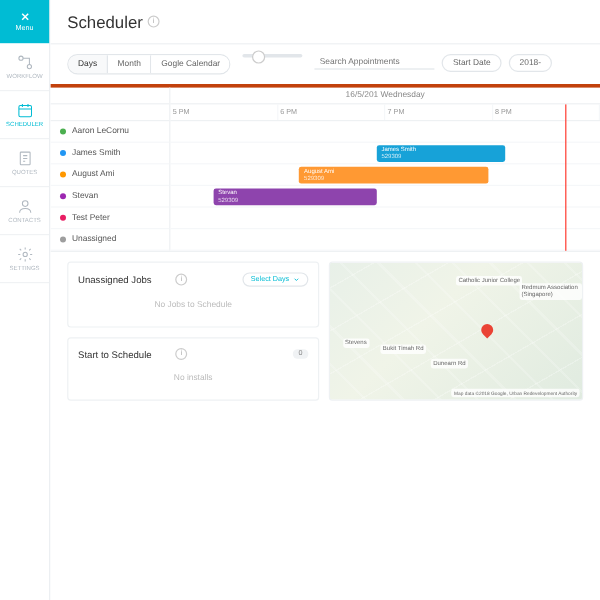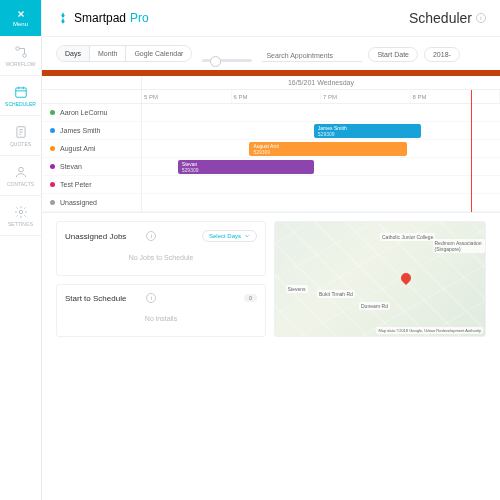--- a/index.html
+++ b/index.html
@@ -10,21 +10,21 @@
 .menu-btn svg{width:10px;height:10px}
 .nav-item{width:100%;height:40px;display:flex;flex-direction:column;align-items:center;justify-content:center;gap:2px;color:#b0b8c0;font-size:5px;cursor:pointer;border-bottom:1px solid #f0f2f4}
 .nav-item.active{color:#00bcd4}
 .nav-item svg{width:14px;height:14px}
 .main{flex:1;display:flex;flex-direction:column;background:#fff;overflow:hidden}
 .header{display:flex;align-items:center;justify-content:space-between;padding:10px 14px;border-bottom:1px solid #eef1f3}
 .logo{display:flex;align-items:center;gap:4px;font-size:12px;font-weight:500}
 .logo-pro{color:#00bcd4;font-weight:400}
 .page-title{font-size:14px;font-weight:500;color:#333;display:flex;align-items:center;gap:4px}
 .info-dot{width:10px;height:10px;border:1px solid #ccc;border-radius:50%;display:inline-flex;align-items:center;justify-content:center;font-size:6px;color:#aaa}
-.toolbar{display:flex;align-items:flex-end;gap:6px;padding:8px 14px;border-bottom:6px solid #c2410c}
+.toolbar{display:flex;align-items:flex-start;gap:6px;padding:8px 14px;border-bottom:3px solid #c2410c}
 .seg{display:flex;border:1px solid #e2e6ea;border-radius:14px;overflow:hidden}
 .seg-btn{padding:4px 8px;font-size:7px;background:#fff;color:#666;border-right:1px solid #e2e6ea;cursor:pointer}
 .seg-btn:last-child{border-right:none}
 .seg-btn.active{background:#f8f9fa;color:#333;font-weight:500}
 .slider{width:50px;height:3px;background:#e2e6ea;border-radius:2px;position:relative;margin:0 4px}
 .slider::after{content:'';position:absolute;left:8px;top:-3px;width:9px;height:9px;background:#fff;border:1px solid #ccc;border-radius:50%}
 .search{flex:1;display:flex;align-items:center;border-bottom:1px solid #e2e6ea;padding:2px 4px;gap:4px;max-width:100px}
 .search input{border:none;outline:none;font-size:7px;flex:1;color:#666}
 .search svg{width:8px;height:8px;color:#00bcd4}
 .pill{border:1px solid #e2e6ea;border-radius:12px;padding:3px 8px;font-size:7px;color:#666;background:#fff;cursor:pointer}
@@ -97,27 +97,20 @@
       <svg viewBox="0 0 24 24" fill="none" stroke="currentColor" stroke-width="1.5">
           <circle cx="12" cy="12" r="3"></circle>
           <path d="M12 2v3m0 14v3M4.2 4.2l2.1 2.1m11.4 11.4l2.1 2.1M2 12h3m14 0h3M4.2 19.8l2.1-2.1m11.4-11.4l2.1-2.1"></path>
         </svg>
       <span>SETTINGS</span>
     </div>
   </div>
 
   <div class="main">
     <div class="header">
-      <div class="logo">
-        <svg width="14" height="14" viewBox="0 0 24 24" fill="#00bcd4">
-            <path d="M12 2l3 6-3 4-3-4z M12 12l3 6-3 4-3-4z"></path>
-          </svg>
-        <span>Smartpad</span>
-        <span class="logo-pro">Pro</span>
-      </div>
       <div class="page-title">
         <span>Scheduler</span>
         <span class="info-dot">i</span>
       </div>
     </div>
 
     <div class="toolbar">
       <div class="seg">
         <div class="seg-btn active">Days</div>
         <div class="seg-btn">Month</div>

